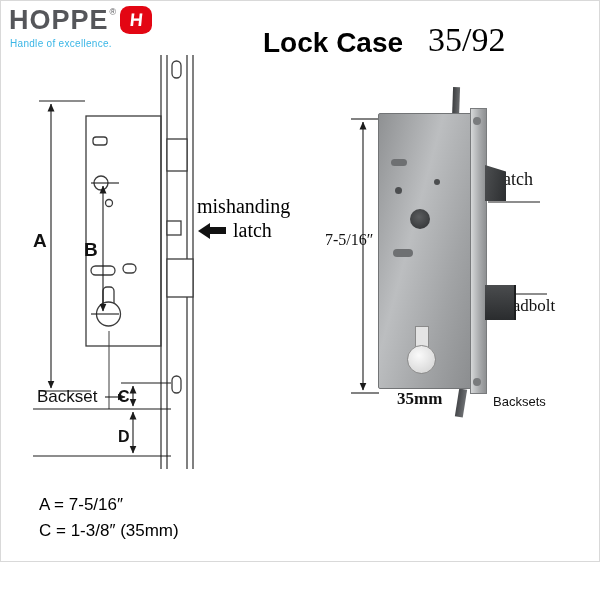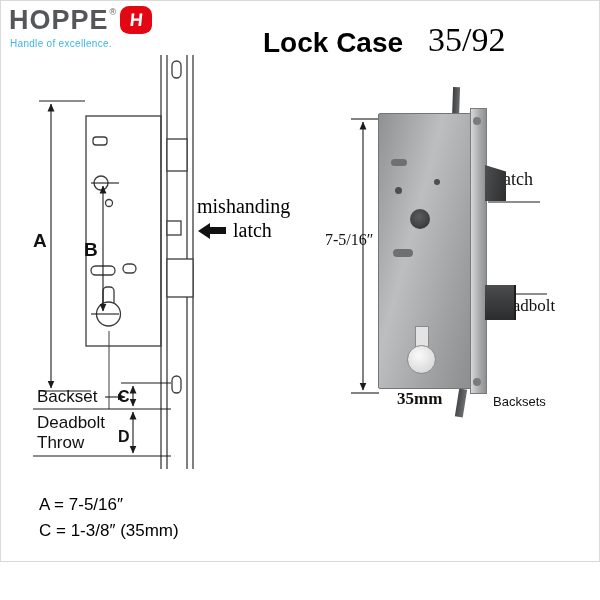--- a/index.html
+++ b/index.html
@@ -144,21 +144,20 @@
 
     <g font-family="Liberation Sans, sans-serif" font-weight="bold" fill="#111">
       <text x="12" y="196" font-size="19">A</text>
       <text x="63" y="205" font-size="19">B</text>
       <text x="97" y="351" font-size="16">C</text>
       <text x="97" y="391" font-size="16">D</text>
     </g>
   </svg>
 
   <div class="backset-label">Backset</div>
-  <div class="deadbolt-throw-label">Deadbolt Throw</div>
 
   <div class="annotation-1">mishanding</div>
   <div class="annotation-row">
     <span class="thick-arrow">
       <span class="arr-head"></span>
         <span class="arr-bar"></span>
     </span>
     <span class="annotation-2">latch</span>
   </div>
 

